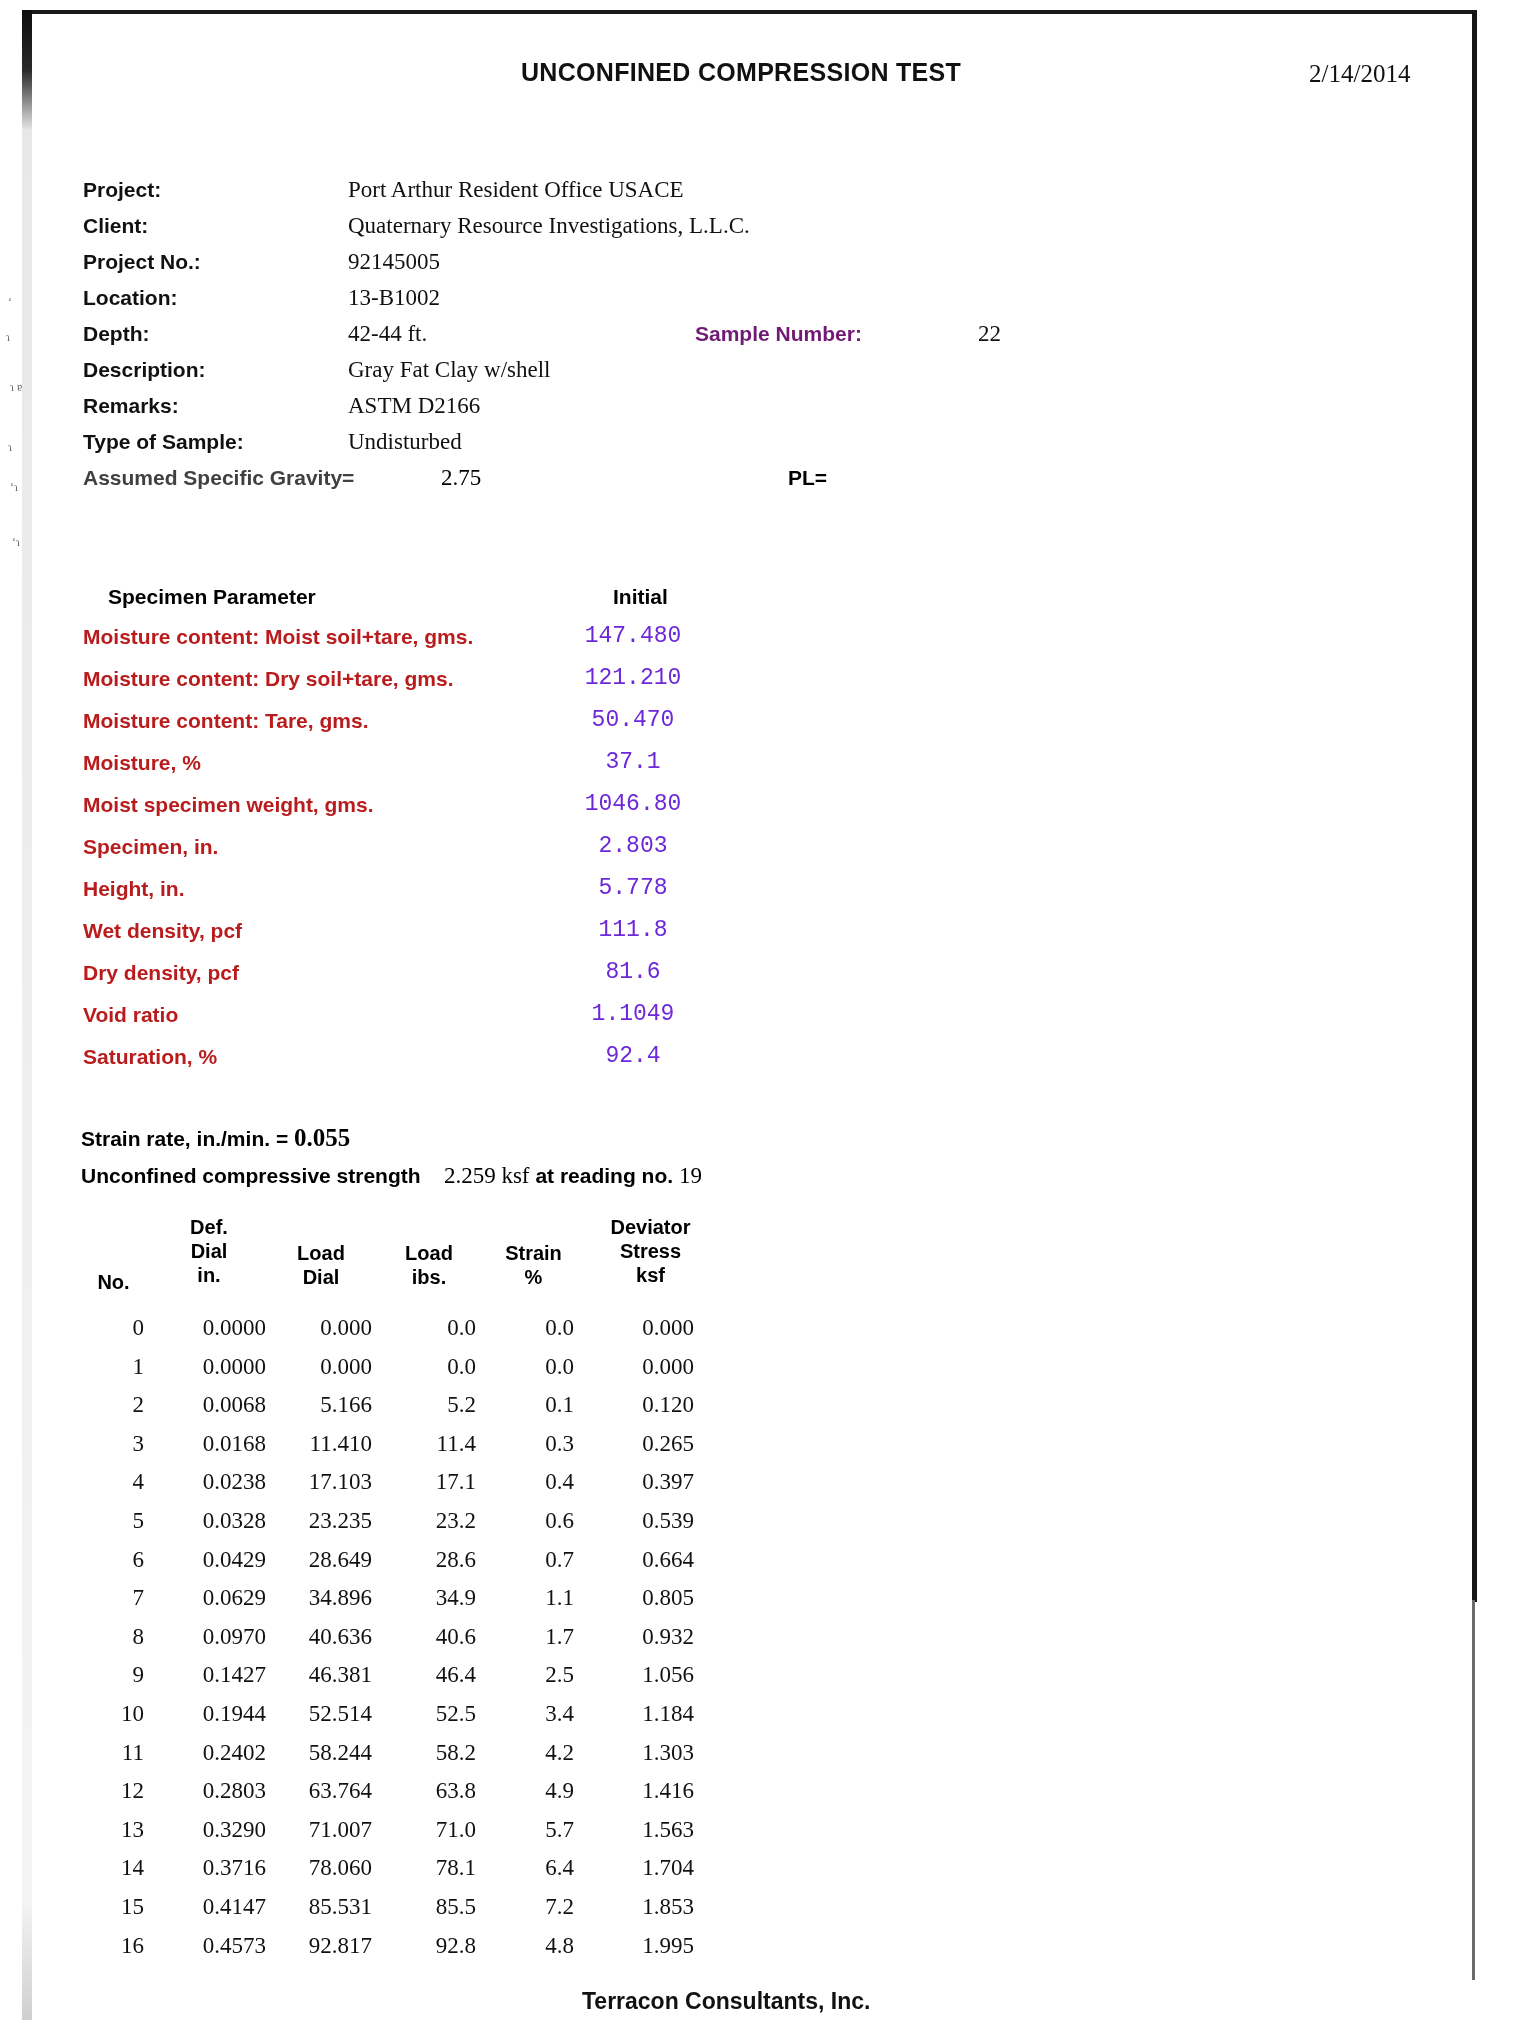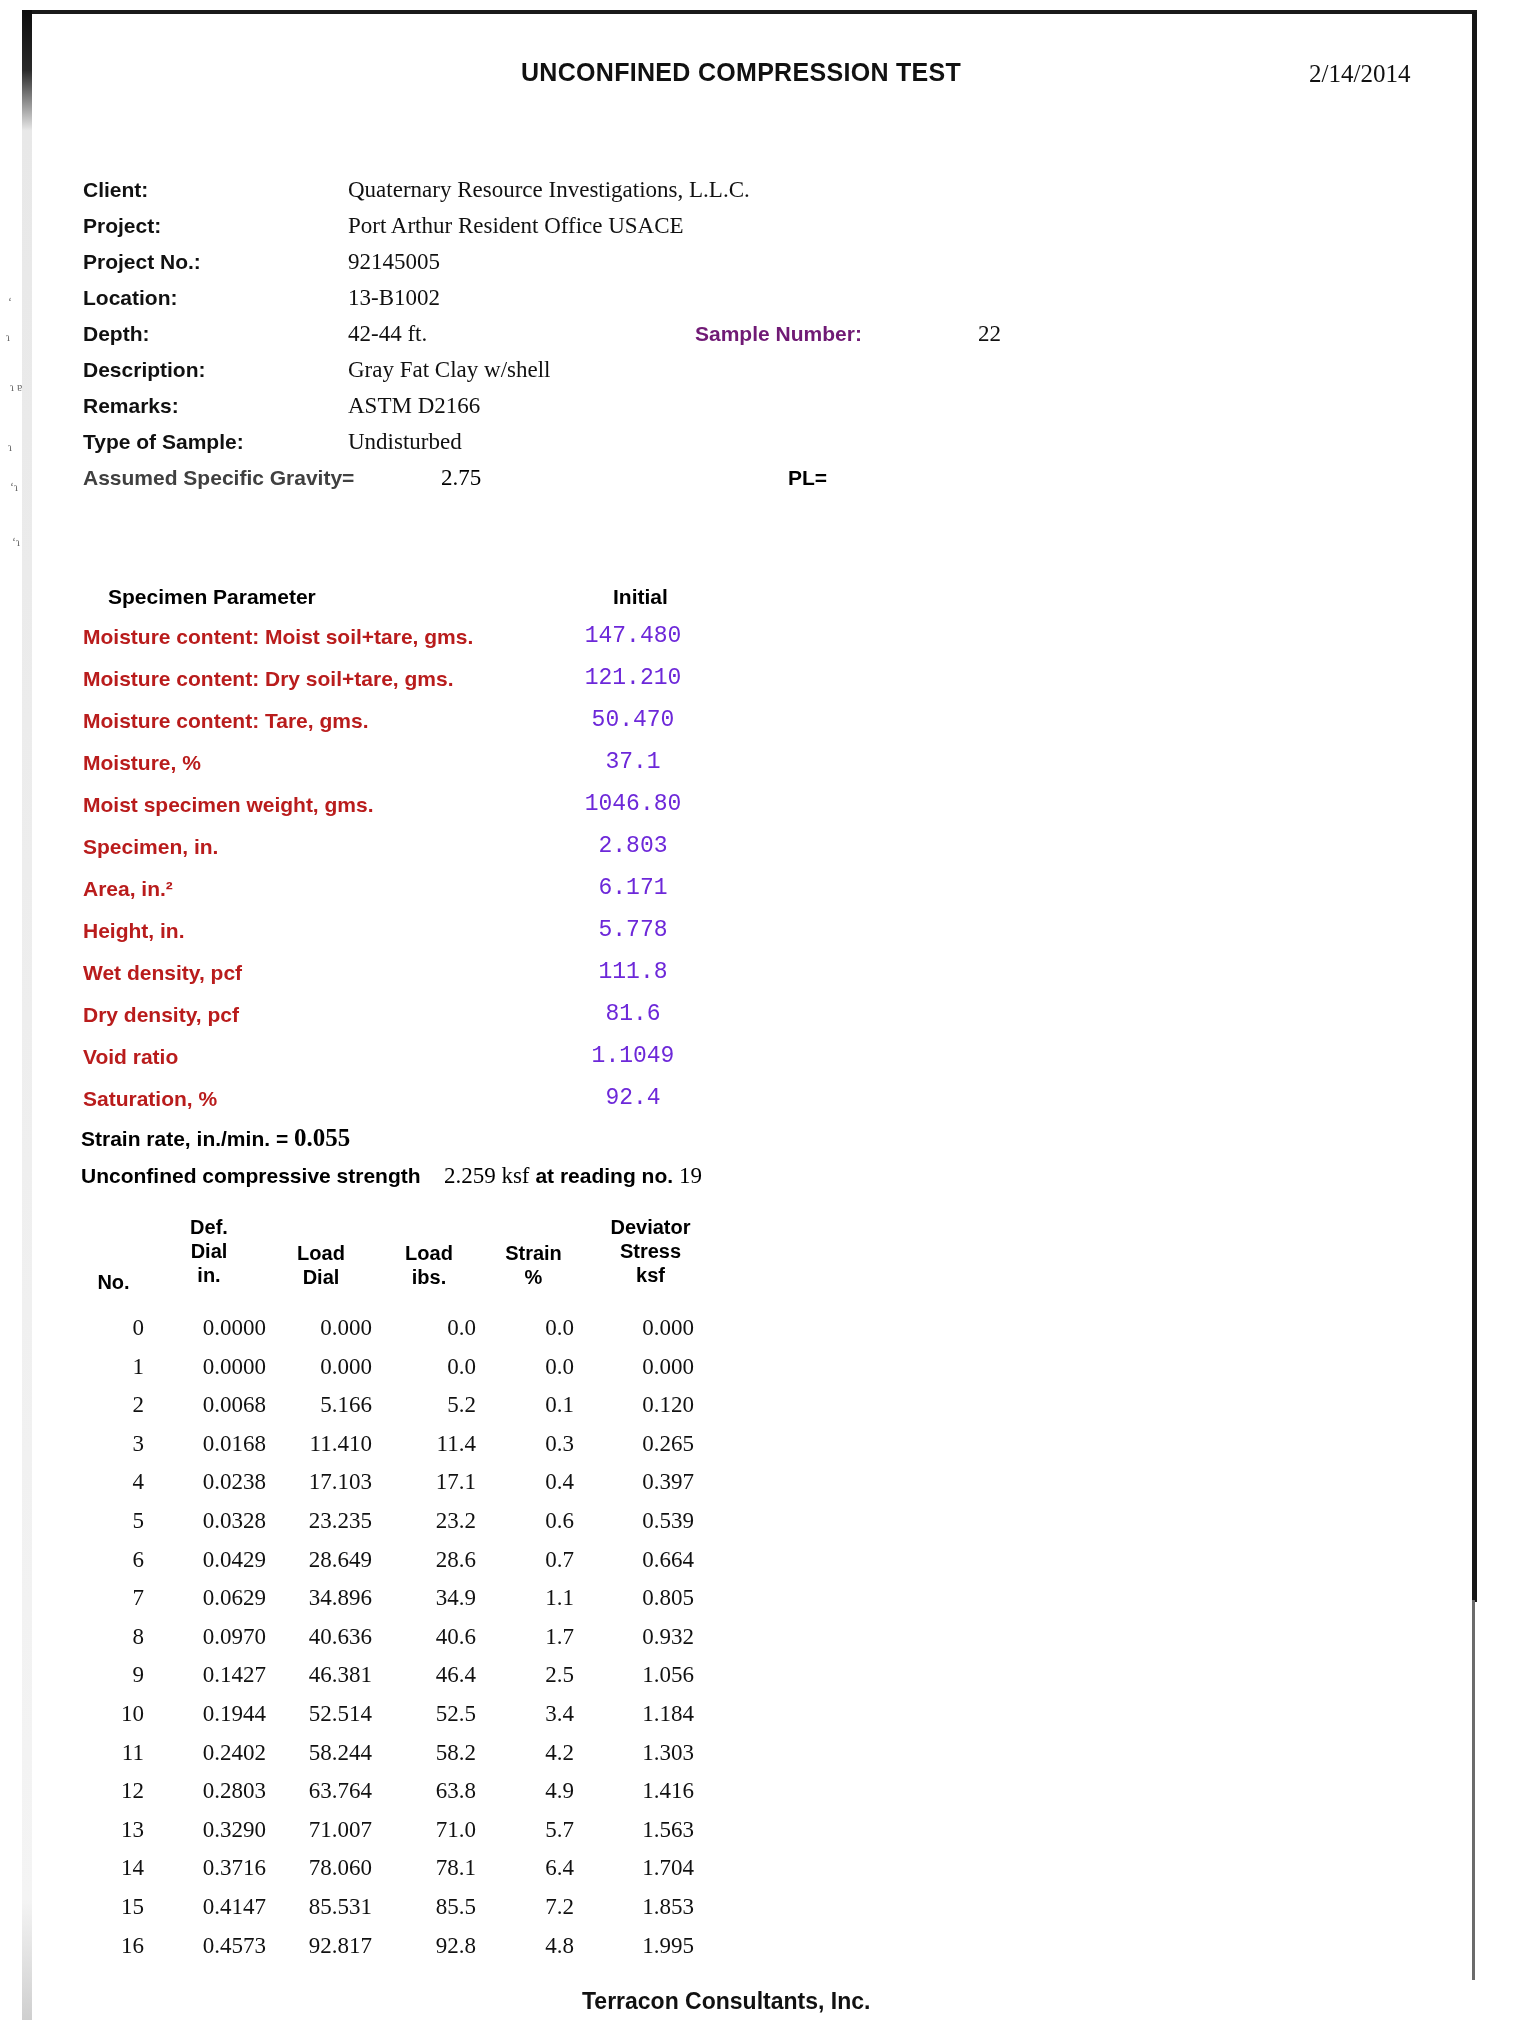--- a/index.html
+++ b/index.html
@@ -284,26 +284,26 @@
   <div class="scan-noise" style="left:10px; top:480px;">ʻɿ</div>
   <div class="scan-noise" style="left:12px; top:535px;">ʻɿ</div>
 
   <div class="content">
 
     <div class="doc-title">UNCONFINED COMPRESSION TEST</div>
     <div class="doc-date">2/14/2014</div>
 
     <div class="info">
       <div class="info-row">
+        <span class="info-label">Project:</span>
+        <span class="info-value">Port Arthur Resident Office USACE</span>
+      </div>
+      <div class="info-row">
         <span class="info-label">Client:</span>
         <span class="info-value">Quaternary Resource Investigations, L.L.C.</span>
-      </div>
-      <div class="info-row">
-        <span class="info-label">Project:</span>
-        <span class="info-value">Port Arthur Resident Office USACE</span>
       </div>
       <div class="info-row">
         <span class="info-label">Project No.:</span>
         <span class="info-value">92145005</span>
       </div>
       <div class="info-row">
         <span class="info-label">Location:</span>
         <span class="info-value">13-B1002</span>
       </div>
       <div class="info-row">
@@ -353,24 +353,20 @@
         <span class="spec-name">Moisture, %</span>
         <span class="spec-val">37.1</span>
       </div>
       <div class="spec-row">
         <span class="spec-name">Moist specimen weight, gms.</span>
         <span class="spec-val">1046.80</span>
       </div>
       <div class="spec-row">
         <span class="spec-name">Specimen, in.</span>
         <span class="spec-val">2.803</span>
-      </div>
-      <div class="spec-row">
-        <span class="spec-name">Area, in.²</span>
-        <span class="spec-val">6.171</span>
       </div>
       <div class="spec-row">
         <span class="spec-name">Height, in.</span>
         <span class="spec-val">5.778</span>
       </div>
       <div class="spec-row">
         <span class="spec-name">Wet density, pcf</span>
         <span class="spec-val">111.8</span>
       </div>
       <div class="spec-row">

